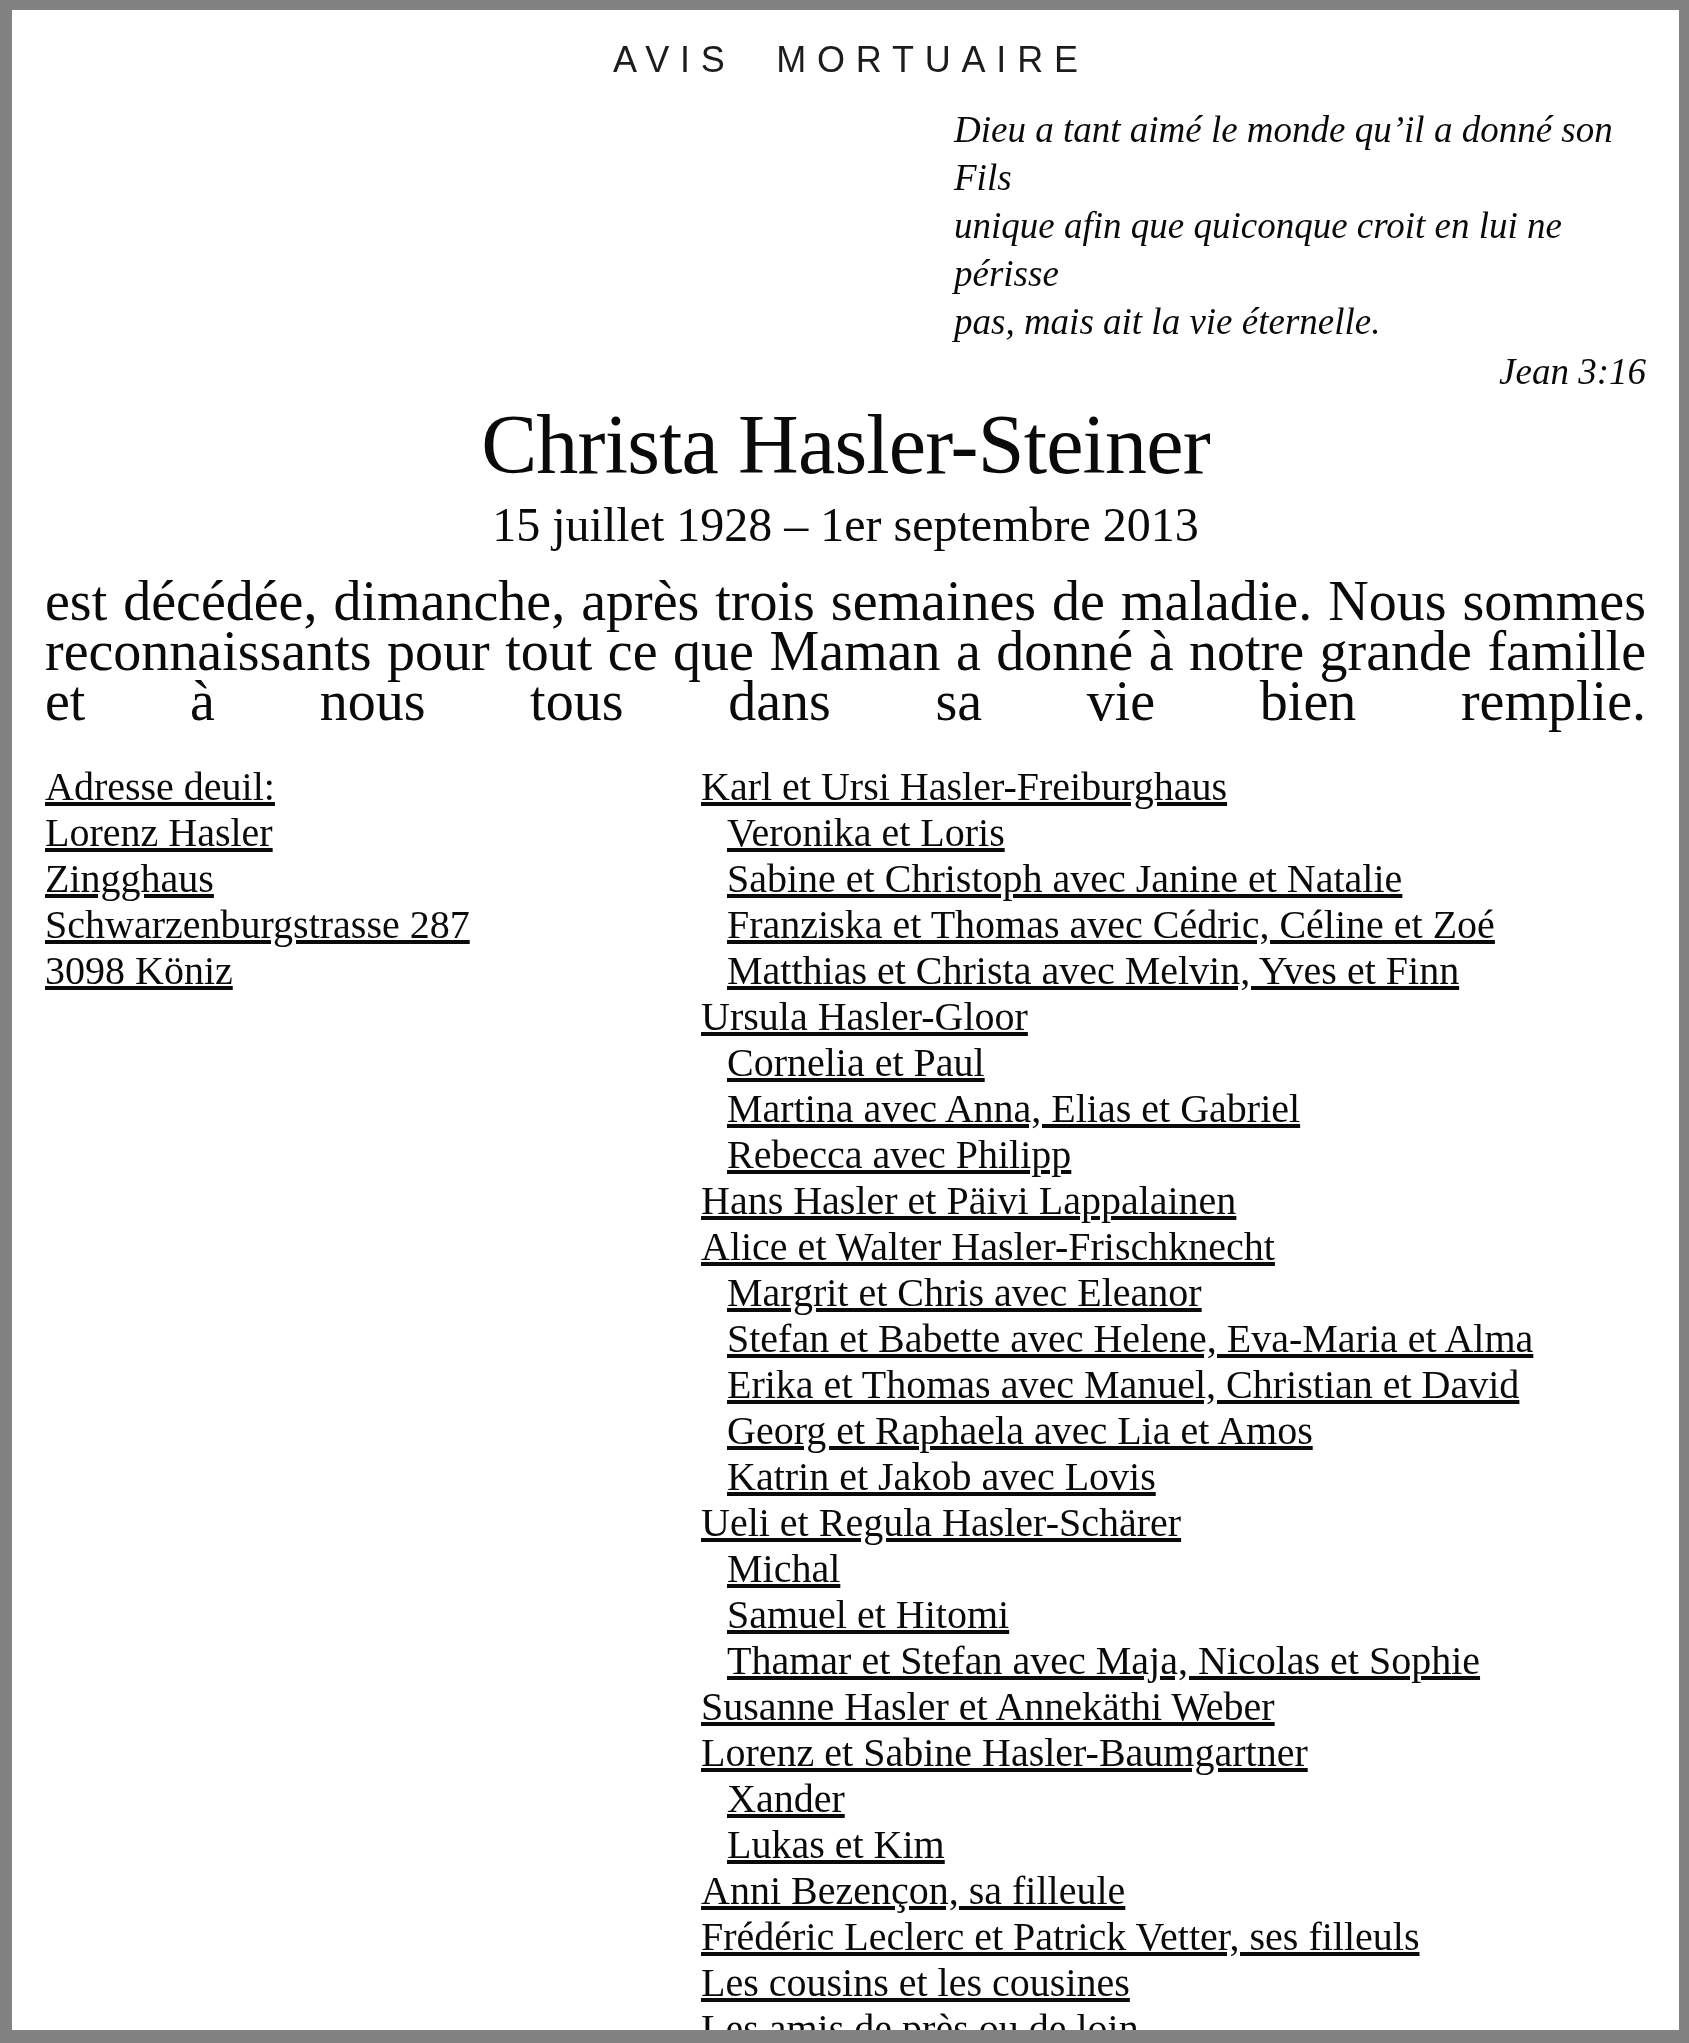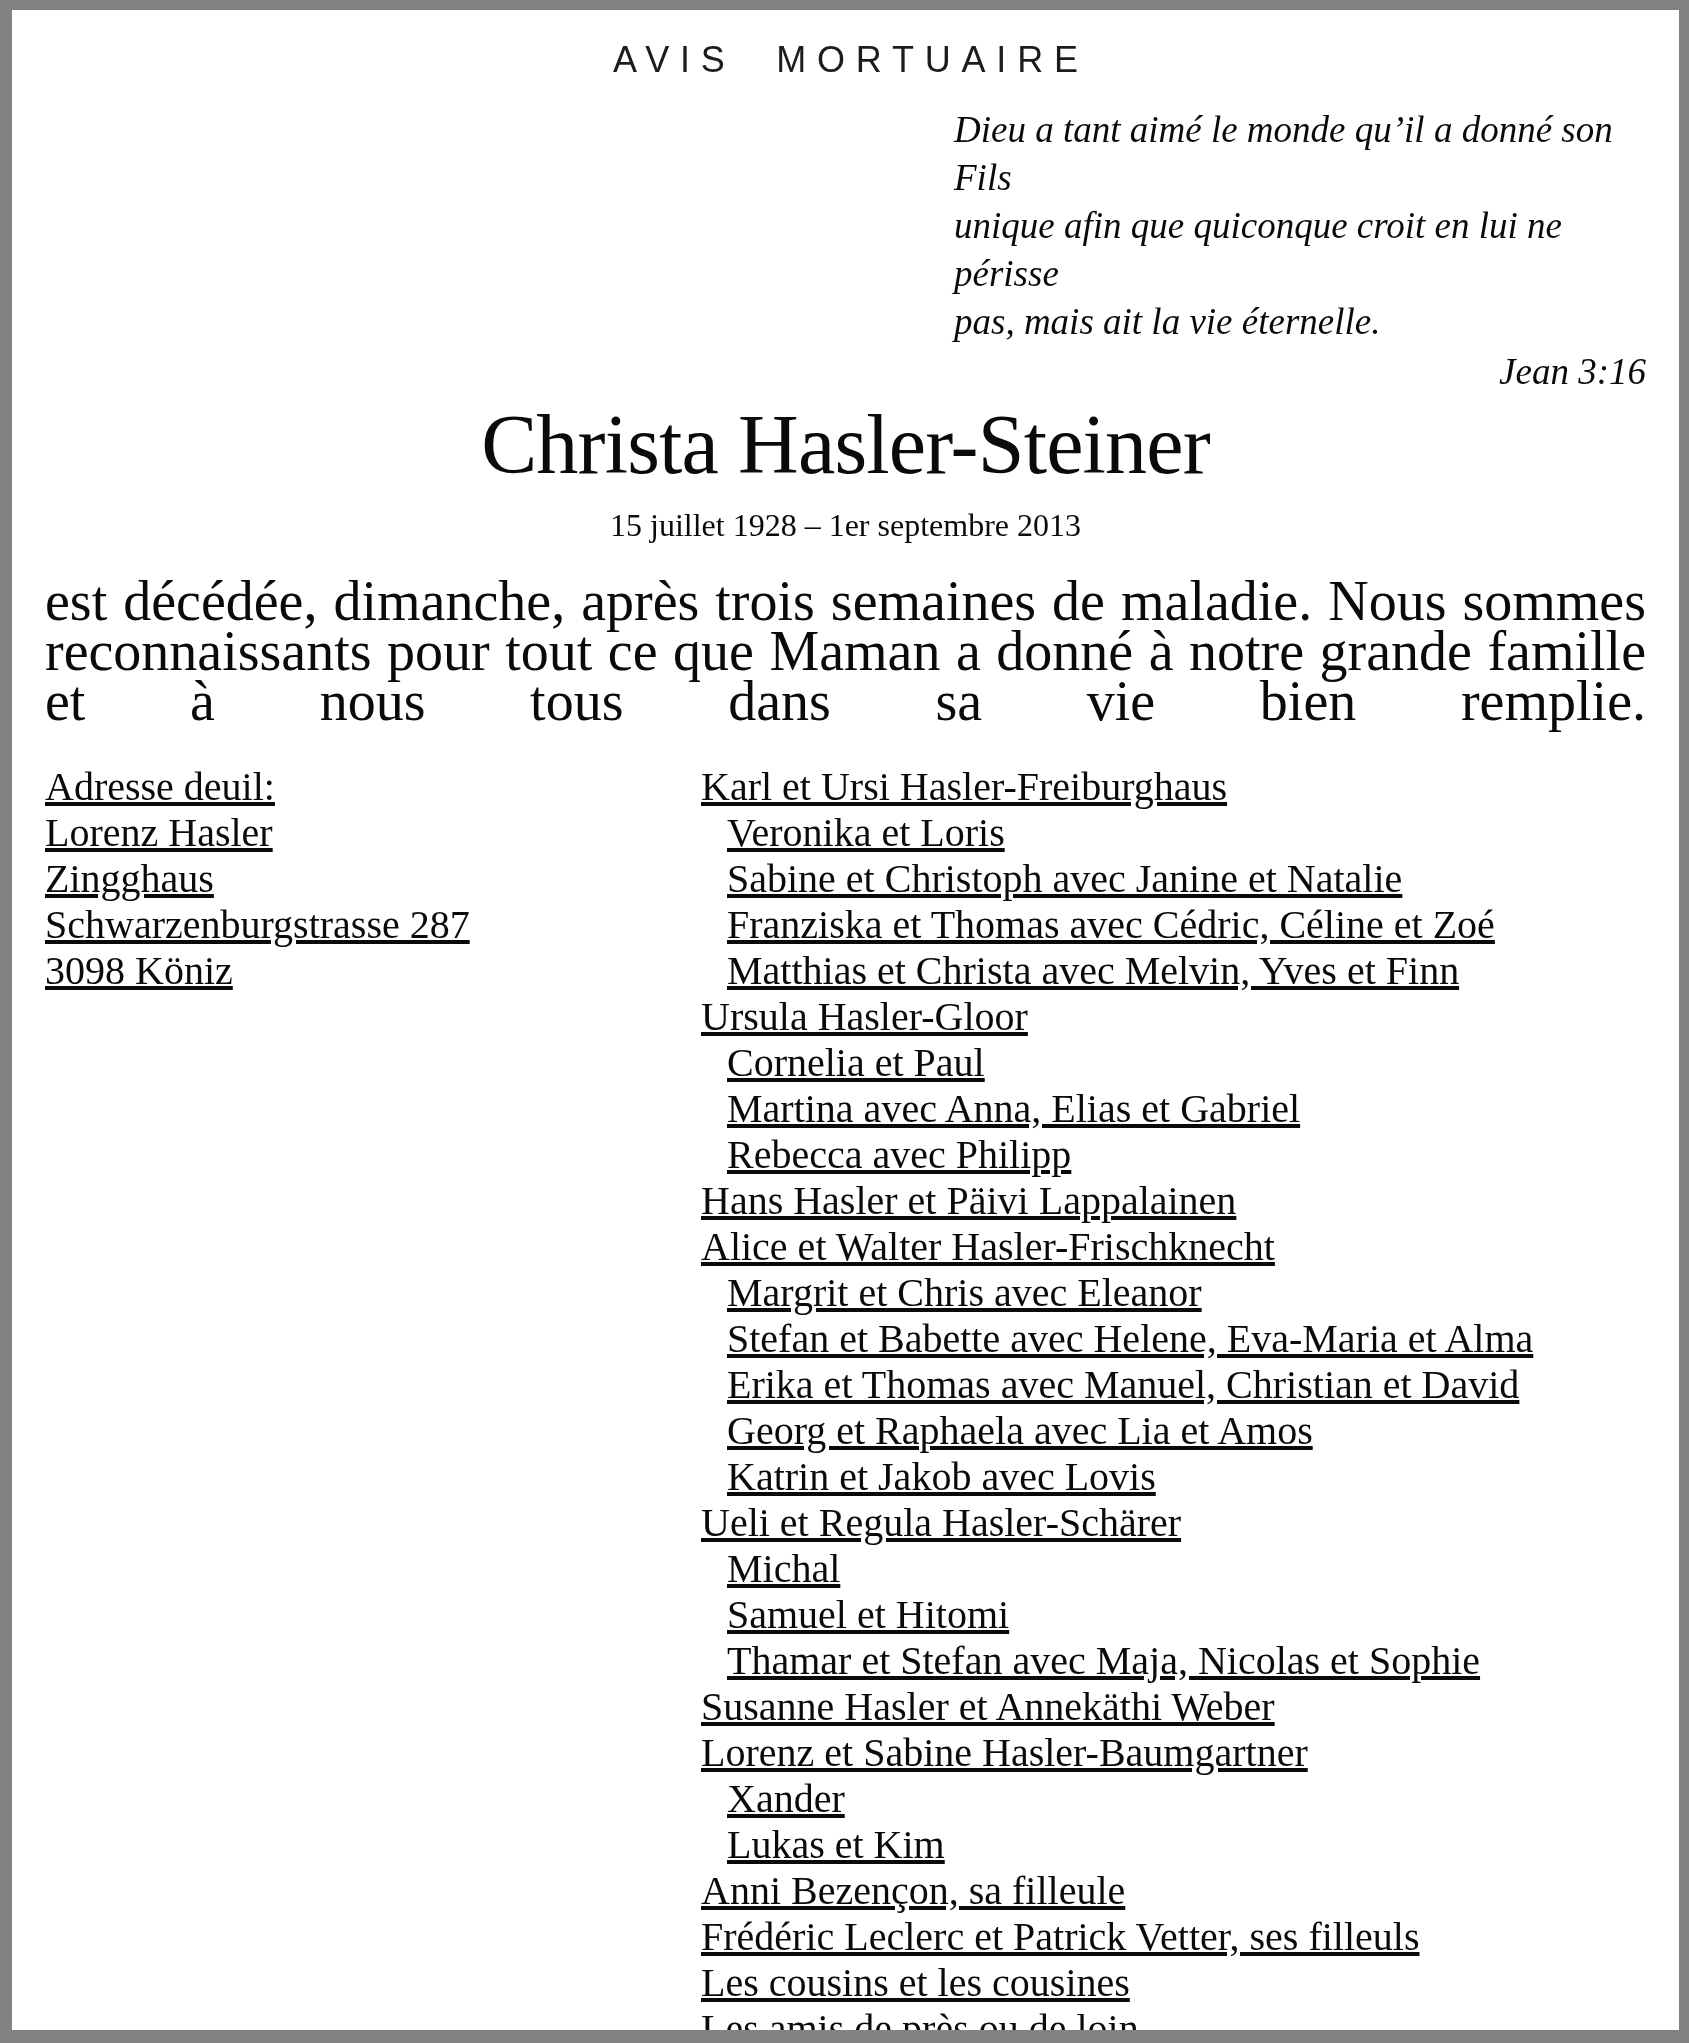--- a/index.html
+++ b/index.html
@@ -54,21 +54,21 @@
   .name {
     margin: 6px 0 0 0;
     font-size: 84px;
     line-height: 86px;
     font-weight: 400;
     text-align: center;
     letter-spacing: -0.01em;
   }
   .dates {
     margin-top: 12px;
-    font-size: 32px;
+    font-size: 48px;
     line-height: 50px;
     text-align: center;
   }
   .announcement {
     margin: 26px 0 0 0;
     font-size: 56px;
     line-height: 50px;
     text-align: justify;
     text-align-last: justify;
   }

